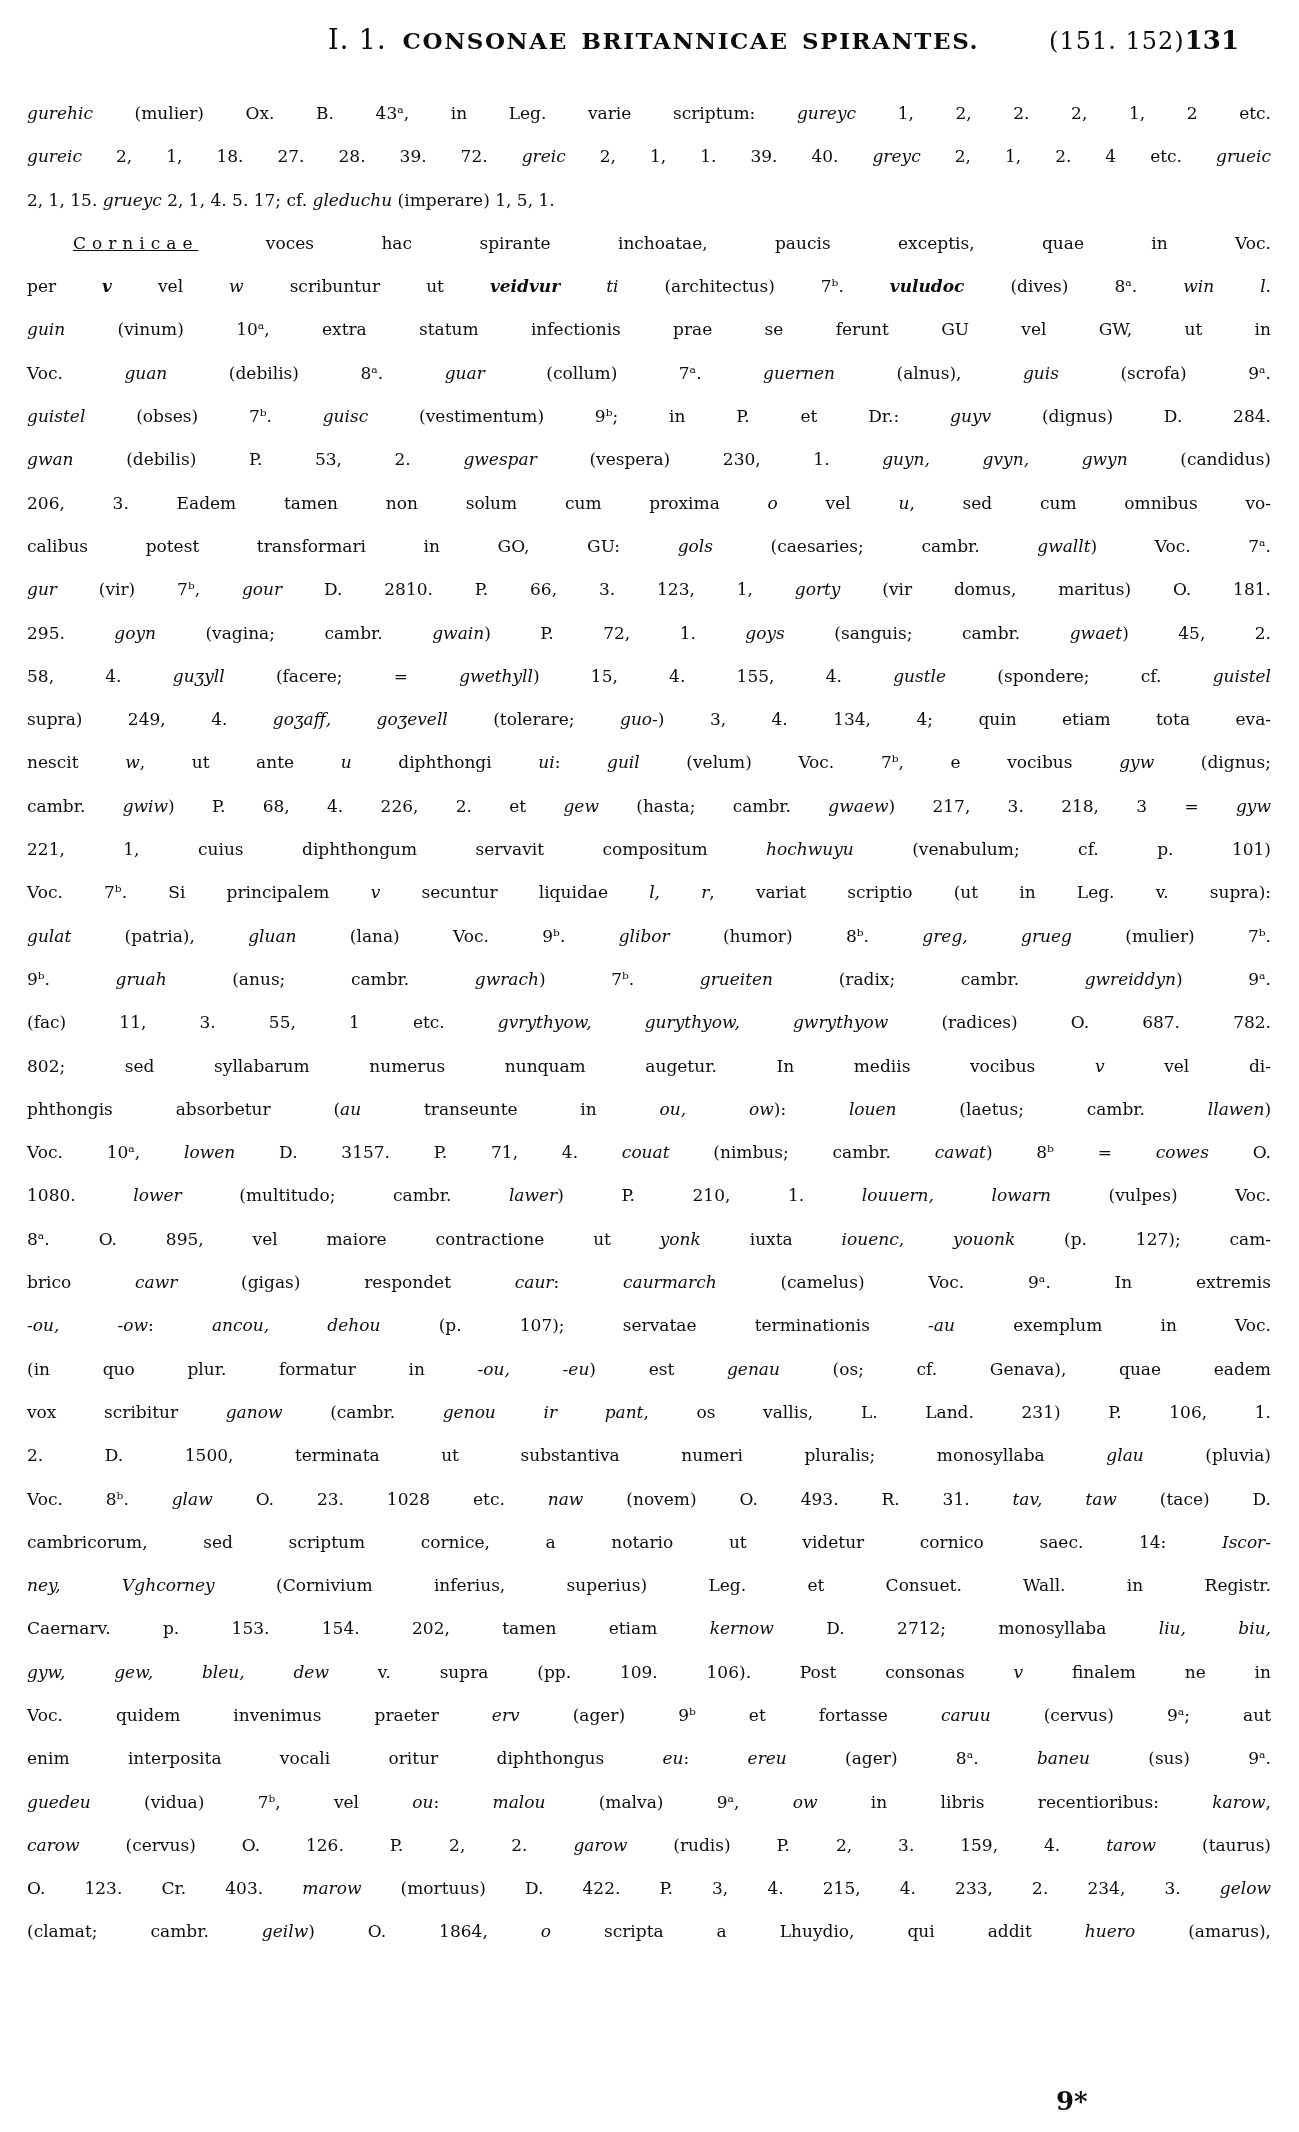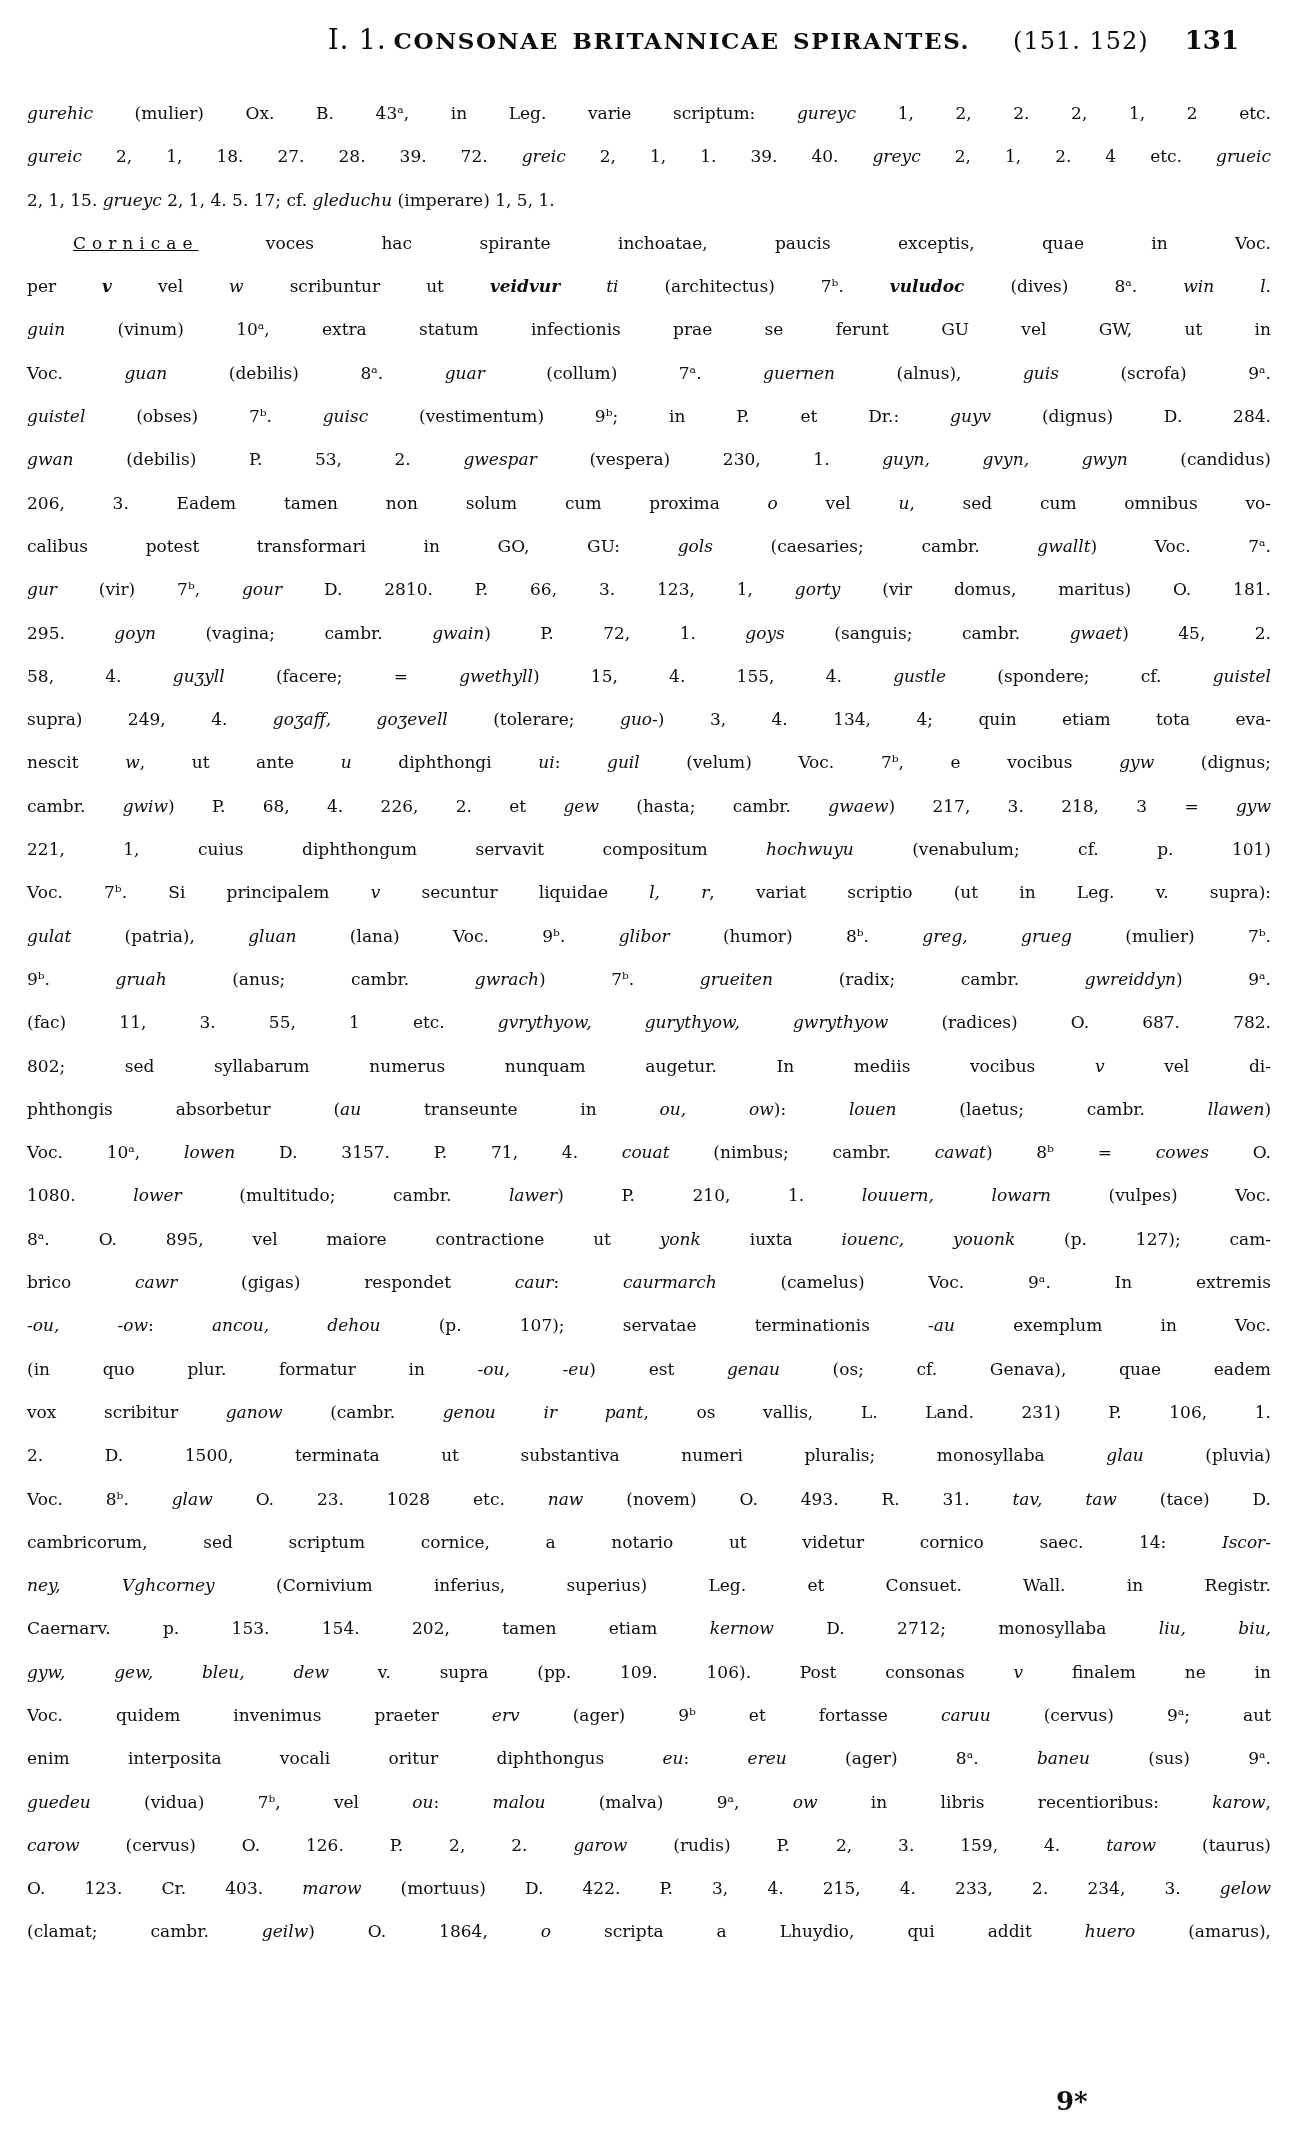--- a/index.html
+++ b/index.html
@@ -11,22 +11,22 @@
     font-family:"DejaVu Serif","Liberation Serif",serif;
     overflow:hidden;
     border-radius:20px;
   }
   
   .pagehead{
     position:absolute;top:24px;left:30px;right:60px;
     display:flex;align-items:baseline;
   }
   .section-num{margin-left:298px;font-size:27px;letter-spacing:1px;}
-  .run-title{margin-left:7px;font-size:23px;font-weight:bold;letter-spacing:1.6px;word-spacing:4px;}
-  .head-right{margin-left:auto;display:flex;align-items:baseline;gap:36px;}
+  .run-title{margin-left:16px;font-size:23px;font-weight:bold;letter-spacing:1.6px;word-spacing:4px;}
+  .head-right{margin-left:auto;display:flex;align-items:baseline;}
   .col-nums{font-size:24px;letter-spacing:1px;}
   .page-num{font-size:26px;font-weight:bold;}
   
   .textblock{
     position:absolute;left:27px;top:92px;width:1244px;
     font-size:17px;line-height:43.3px;
   }
   .line{text-align:justify;text-align-last:justify;}
   .line.end{text-align-last:left;}
   .line.indent{text-indent:46px;}

